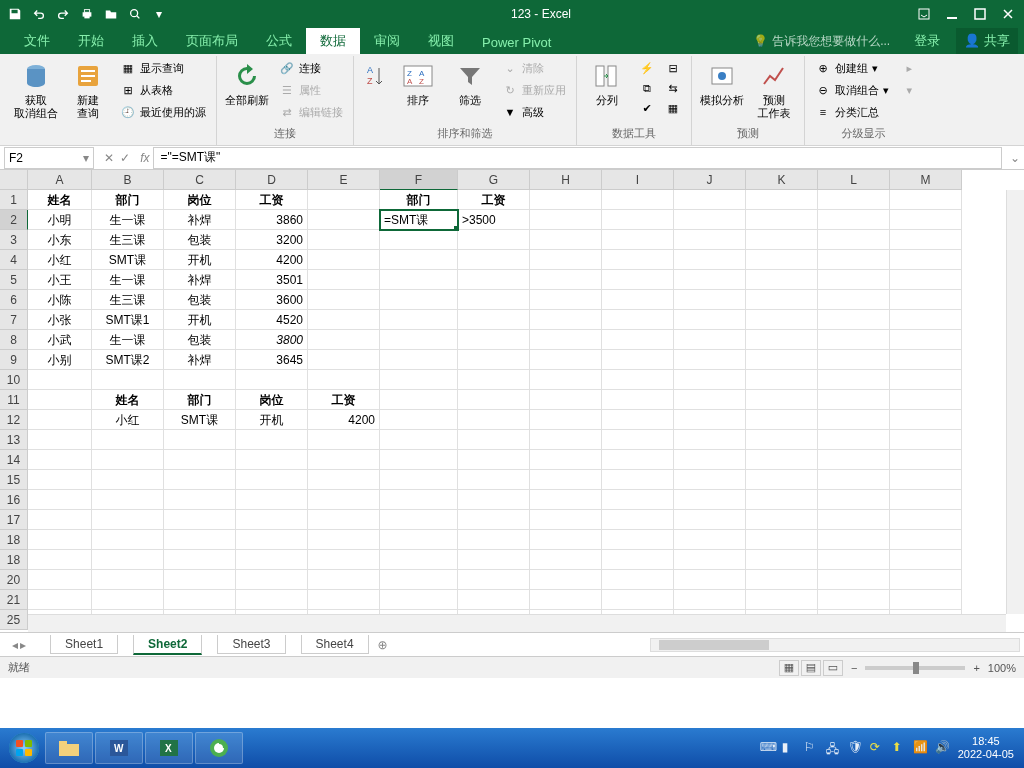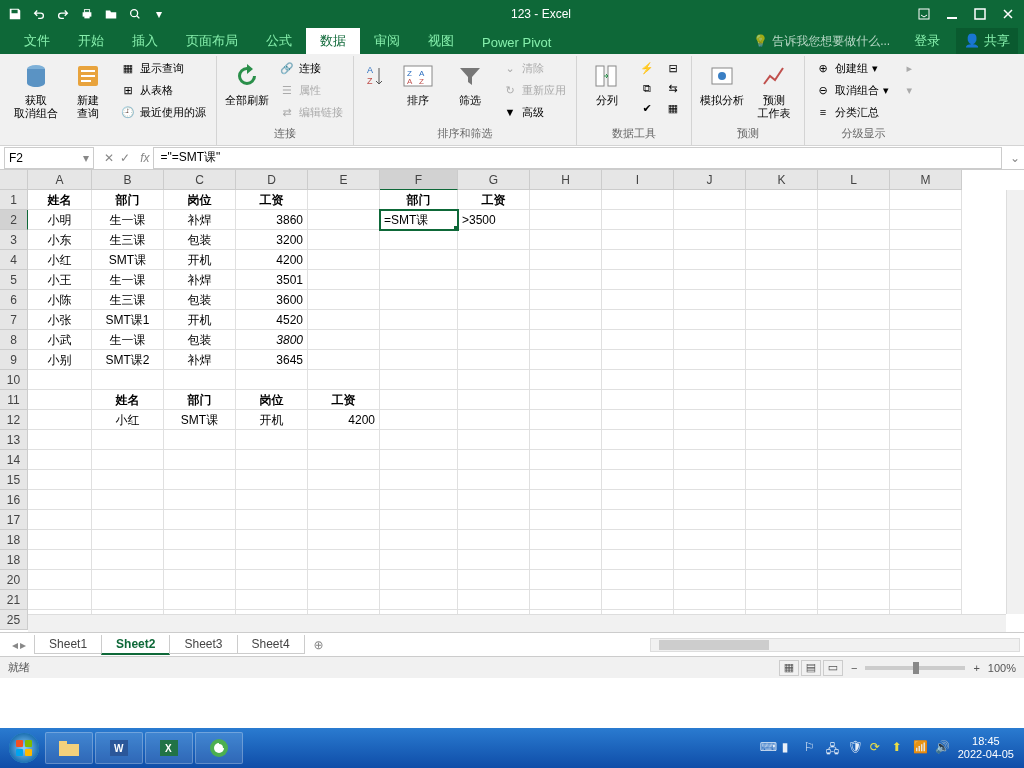--- a/index.html
+++ b/index.html
@@ -61,21 +61,21 @@
 .bold { font-weight:600; }
 .active-cell { outline:2px solid #0e6838; outline-offset:-1px; position:relative; }
 .fill-handle { position:absolute; right:-3px; bottom:-3px; width:6px; height:6px; background:#0e6838; }
 
 .vscroll { position:absolute; right:0; top:20px; width:18px; bottom:18px; background:#f1f1f1; border-left:1px solid #ddd; }
 .hscroll-bar { position:absolute; bottom:0; left:28px; right:18px; height:18px; background:#f1f1f1; border-top:1px solid #ddd; }
 
 
 .sheet-tabs { height:24px; background:#fff; border-top:1px solid #ccc; display:flex; align-items:center; padding:0 4px; }
 .nav-arrows { display:flex; gap:2px; color:#888; padding:0 8px; }
-.stab { padding:2px 14px; border:1px solid #ccc; border-top:none; margin-right:-1px; background:#fff; color:#444; cursor:pointer; }
+.stab { padding:2px 14px; border:1px solid #ccc; border-top:none; margin-right:-1px; background:#fff; color:#444; cursor:pointer;margin-left:16px; }
 .stab.active { border-bottom:2px solid #0e6838; color:#0e6838; font-weight:600; }
 .new-sheet { margin-left:10px; color:#888; cursor:pointer; }
 .hscroll { margin-left:auto; width:370px; height:14px; background:#f1f1f1; border:1px solid #ddd; position:relative; }
 .hscroll .thumb { position:absolute; left:8px; top:1px; width:110px; height:10px; background:#cdcdcd; }
 
 
 .statusbar { height:22px; background:#f1f1f1; border-top:1px solid #ccc; display:flex; align-items:center; padding:0 8px; font-size:11px; color:#555; }
 .status-right { margin-left:auto; display:flex; align-items:center; gap:8px; }
 .view-btns { display:flex; gap:2px; }
 .view-btn { width:20px; height:16px; border:1px solid #ccc; display:flex; align-items:center; justify-content:center; }

